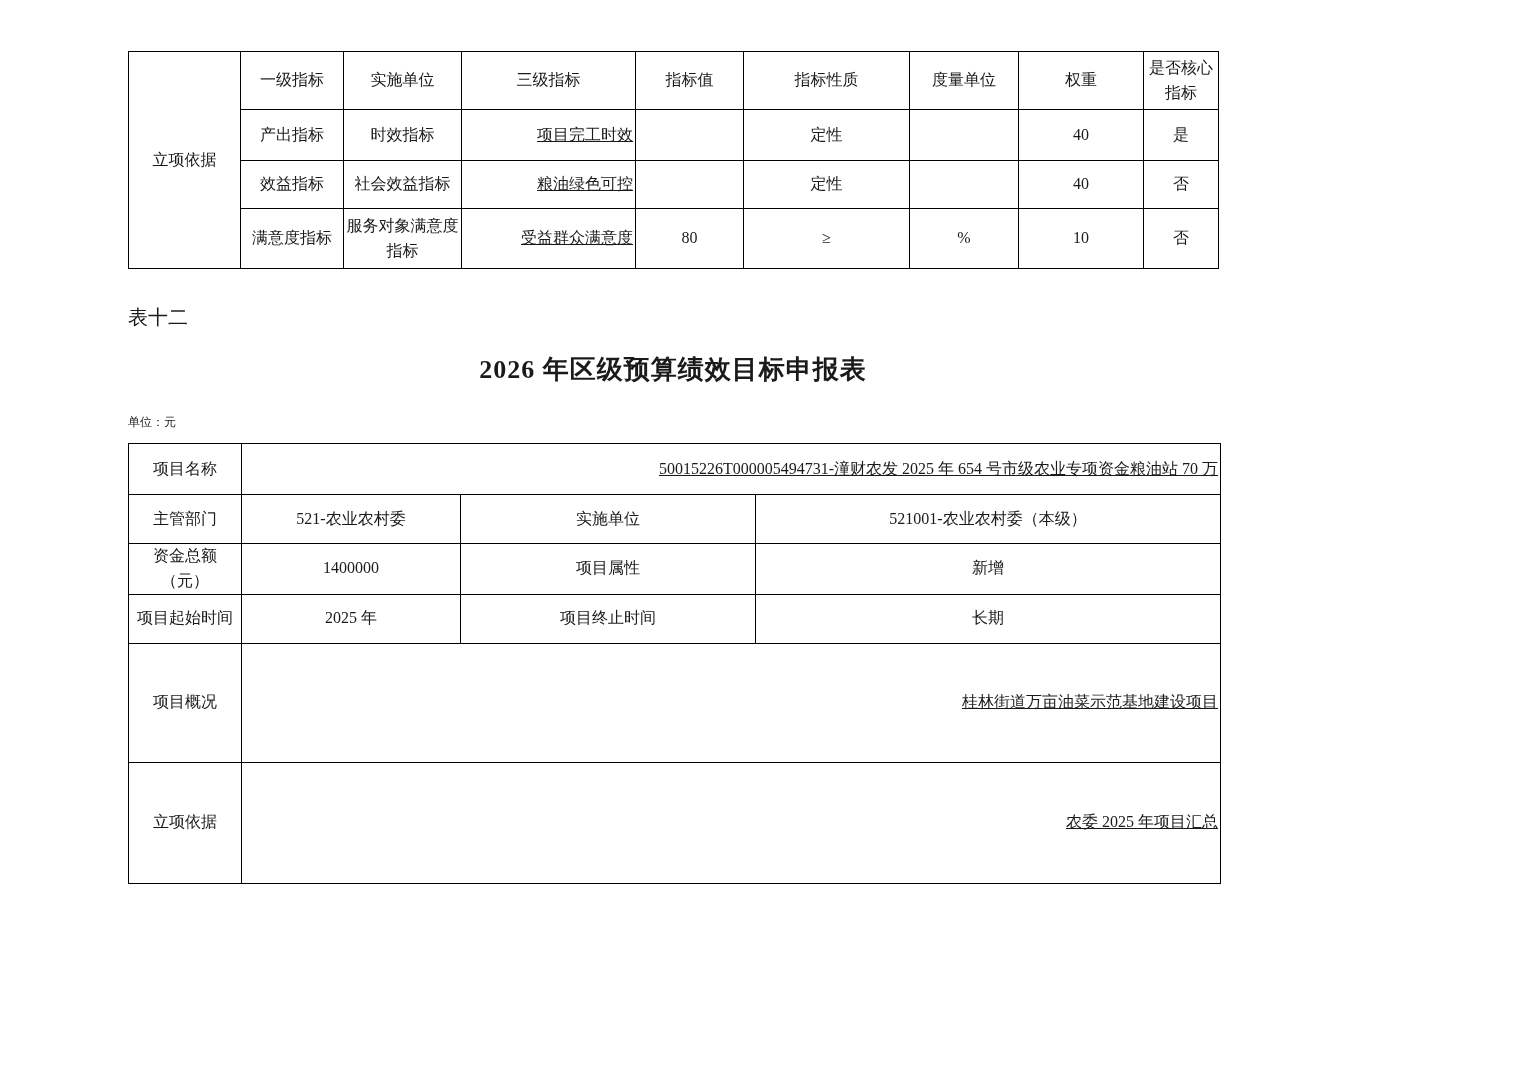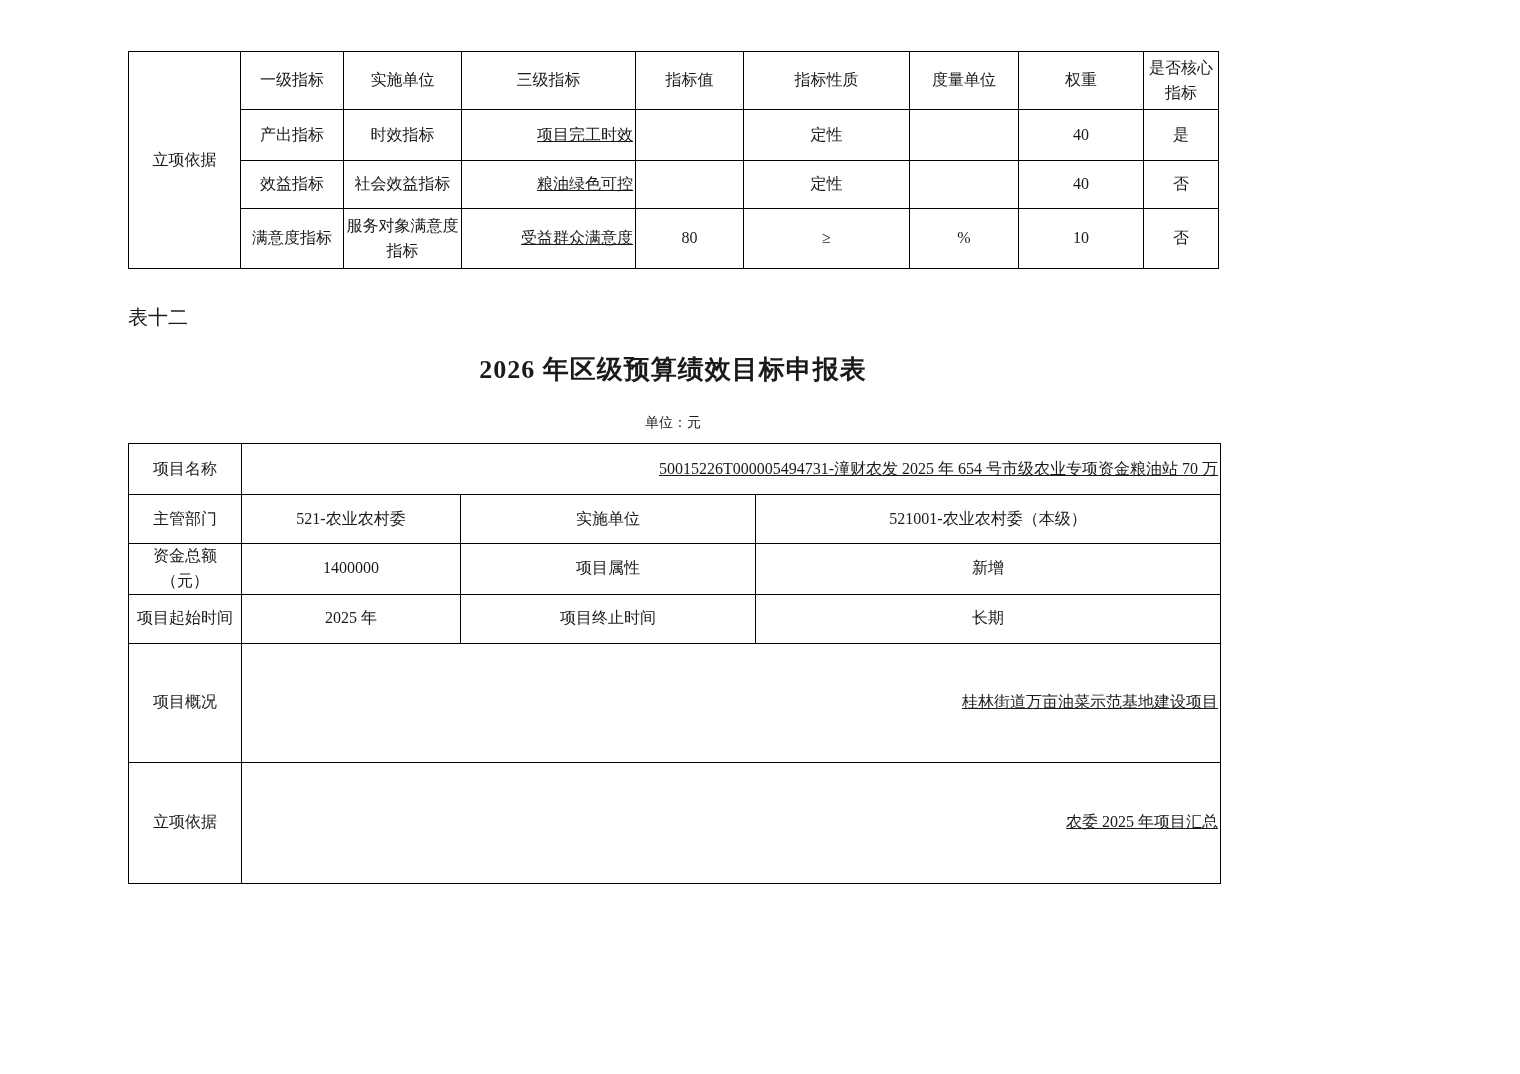--- a/index.html
+++ b/index.html
@@ -42,21 +42,21 @@
     position:absolute; left:128px; top:304px;
     font-size:20px;
   }
   .doc-title {
     position:absolute; left:128px; top:352px; width:1090px;
     text-align:center; font-size:26px; font-weight:bold;
     letter-spacing:1px;
   }
   .unit-note {
     position:absolute; left:128px; top:414px; width:1090px;
-    text-align:center; font-size:14px;
+    text-align:left; font-size:12px;
   }
 
   
   #project-table { left:128px; top:443px; width:1092px; }
   #project-table tr.p1 { height:51px; }
   #project-table tr.p2 { height:49px; }
   #project-table tr.p3 { height:49px; }
   #project-table tr.p4 { height:49px; }
   #project-table tr.p5 { height:119px; }
   #project-table tr.p6 { height:121px; }

